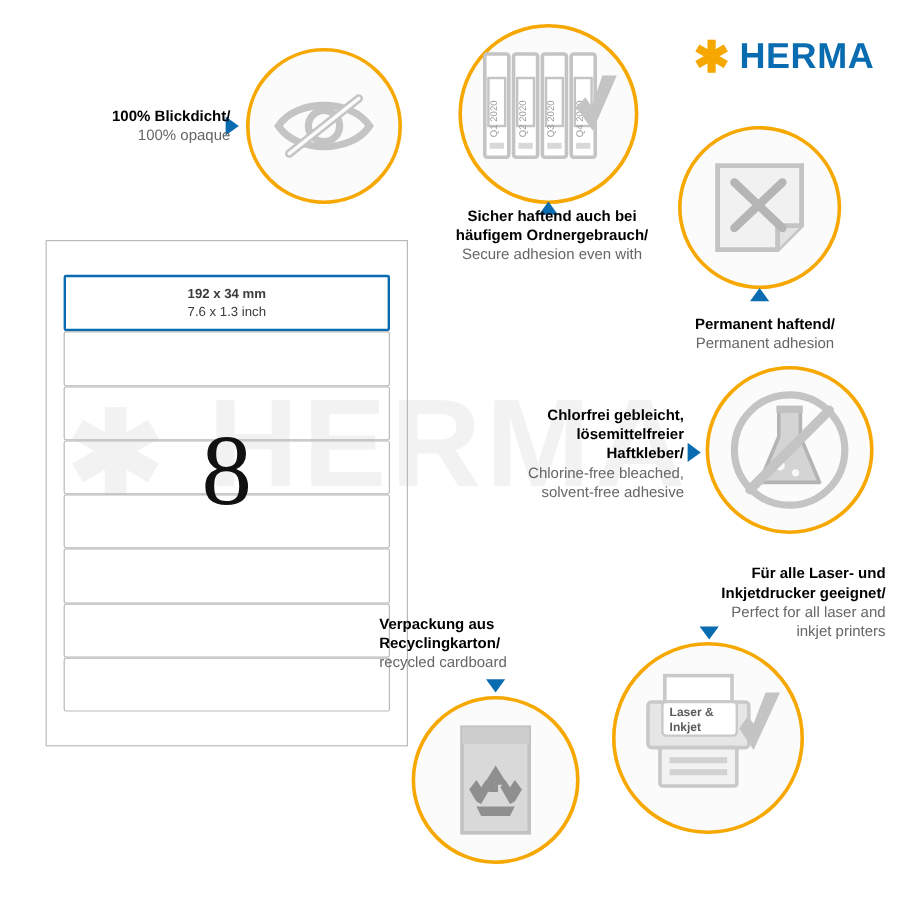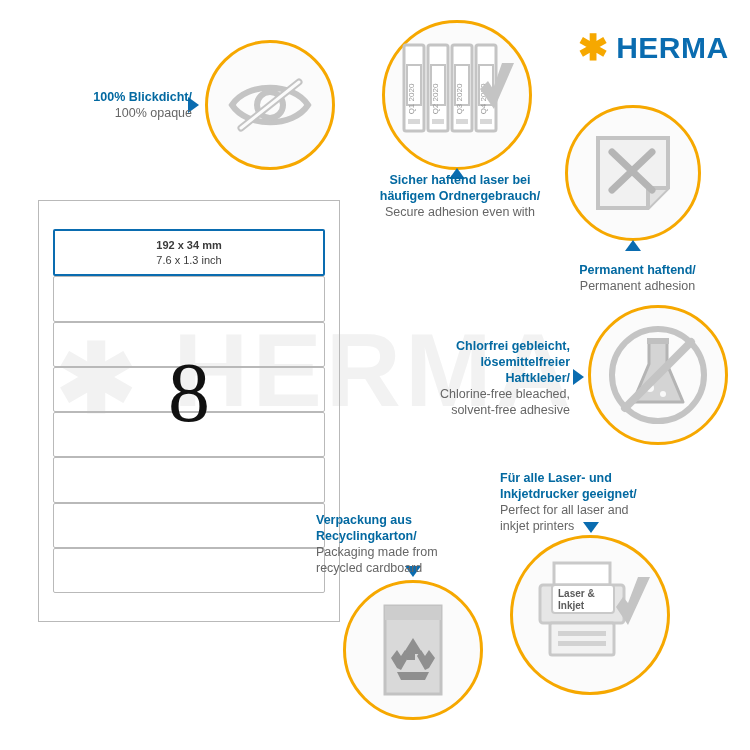--- a/index.html
+++ b/index.html
@@ -133,21 +133,21 @@
   }
 
   
   .callout {
     position: absolute;
     font-size: 12.5px;
     line-height: 16px;
     color: #555;
   }
   .callout .de {
-    color: #0369a1;
+    color: #000000;
     font-weight: bold;
   }
   .callout .en {
     color: #666;
   }
 
   
   .arrow {
     position: absolute;
     width: 0;
@@ -249,21 +249,21 @@
           <text x="88" y="60" transform="rotate(-90 88 60)" font-family="Liberation Sans, sans-serif" font-size="8" fill="#9a9a9a" text-anchor="middle">Q4 2020</text>
           <rect x="82" y="80" width="12" height="5" fill="#d8d8d8"></rect>
         </g>
 
         <path d="M82 50 L96 70 L116 24 L104 24 L95 50 L90 42 Z" fill="#c4c4c4"></path>
       </svg>
     </div>
   </div>
   <div class="arrow up" style="left:449px; top:168px;"></div>
   <div class="callout" style="left:352px; top:172px; width:216px; text-align:center;">
-    <div class="de">Sicher haftend laser bei</div>
+    <div class="de">Sicher haftend auch bei</div>
     <div class="de">häufigem Ordnergebrauch/</div>
     <div class="en">Secure adhesion even with</div>
   </div>
 
   <div class="circle" style="left:565px; top:105px; width:136px; height:136px;">
     <div class="inner">
       <svg class="icon-svg" width="82" height="82" viewBox="0 0 82 82">
         <path d="M6 6 H76 V56 L56 76 H6 Z" fill="#f1f1f1" stroke="#c4c4c4" stroke-width="4"></path>
         <path d="M76 56 L56 56 L56 76" fill="#e2e2e2" stroke="#c4c4c4" stroke-width="4" stroke-linejoin="round"></path>
         <line x1="20" y1="20" x2="60" y2="58" stroke="#b5b5b5" stroke-width="7" stroke-linecap="round"></line>
@@ -312,21 +312,21 @@
 
         <rect x="24" y="26" width="62" height="28" rx="3" fill="#ffffff" stroke="#c9c9c9" stroke-width="2"></rect>
         <text x="30" y="38" font-family="Liberation Sans, sans-serif" font-size="10" font-weight="bold" fill="#5a5a5a">Laser &amp;</text>
         <text x="30" y="50" font-family="Liberation Sans, sans-serif" font-size="10" font-weight="bold" fill="#5a5a5a">Inkjet</text>
 
         <path d="M88 48 L100 66 L122 18 L110 18 L100 44 L95 38 Z" fill="#c4c4c4"></path>
       </svg>
     </div>
   </div>
   <div class="arrow down" style="left:583px; top:522px;"></div>
-  <div class="callout" style="left:500px; top:470px; width:238px; text-align:left;">
+  <div class="callout" style="left:500px; top:470px; width:238px; text-align:right;">
     <div class="de">Für alle Laser- und</div>
     <div class="de">Inkjetdrucker geeignet/</div>
     <div class="en">Perfect for all laser and</div>
     <div class="en">inkjet printers</div>
   </div>
 
   <div class="circle" style="left:343px; top:580px; width:140px; height:140px;">
     <div class="inner">
       <svg class="icon-svg" width="84" height="100" viewBox="0 0 84 100">
         <rect x="14" y="6" width="56" height="88" fill="#d9d9d9" stroke="#c2c2c2" stroke-width="3"></rect>
@@ -338,17 +338,16 @@
           <path d="M58 68 L64 58 L58 50 L54 56 L50 50 L46 56 L54 70 Z"></path>
           <path d="M26 72 H58 L54 80 H30 Z"></path>
         </g>
       </svg>
     </div>
   </div>
   <div class="arrow down" style="left:405px; top:566px;"></div>
   <div class="callout" style="left:316px; top:512px; width:216px; text-align:left;">
     <div class="de">Verpackung aus</div>
     <div class="de">Recyclingkarton/</div>
-    <div class="en">Packaging made from</div>
     <div class="en">recycled cardboard</div>
   </div>
 
 </div>
 
 </body></html>

